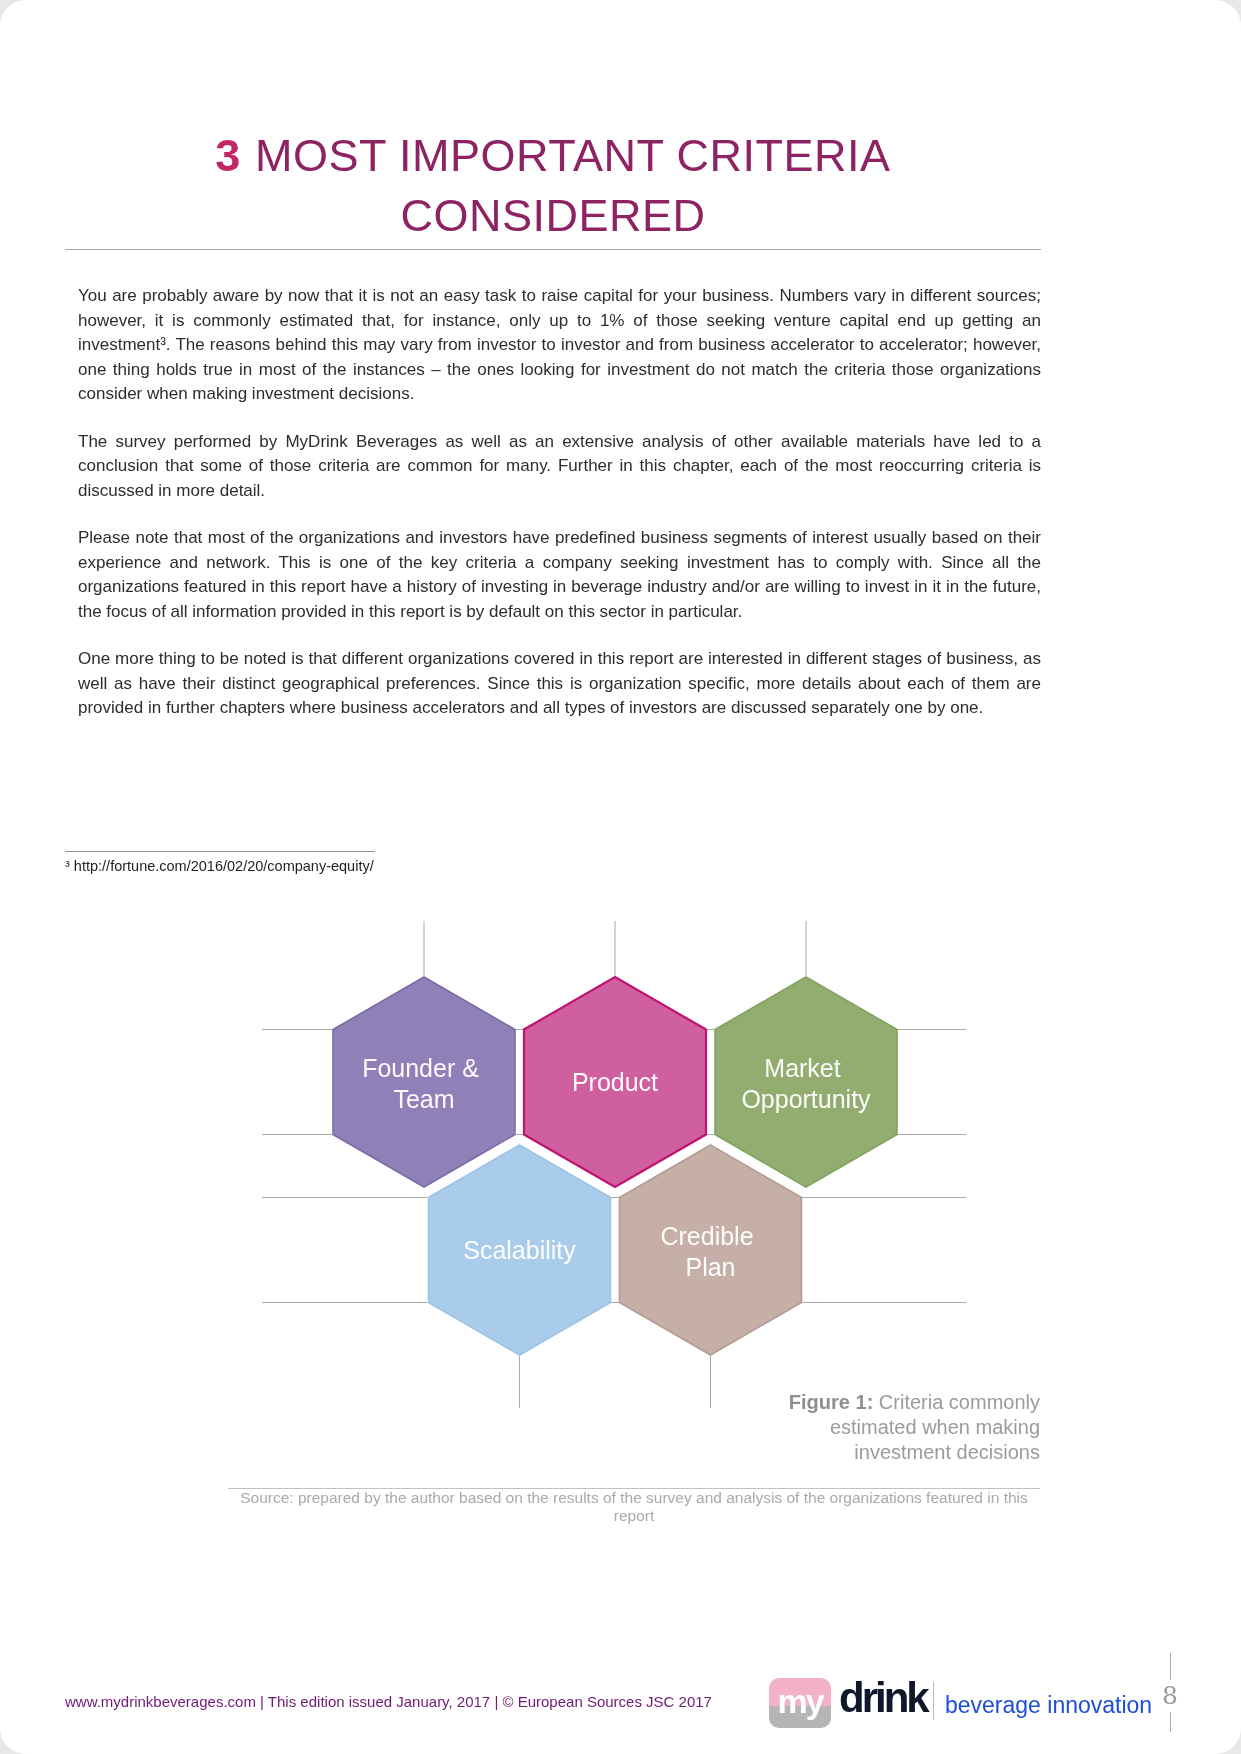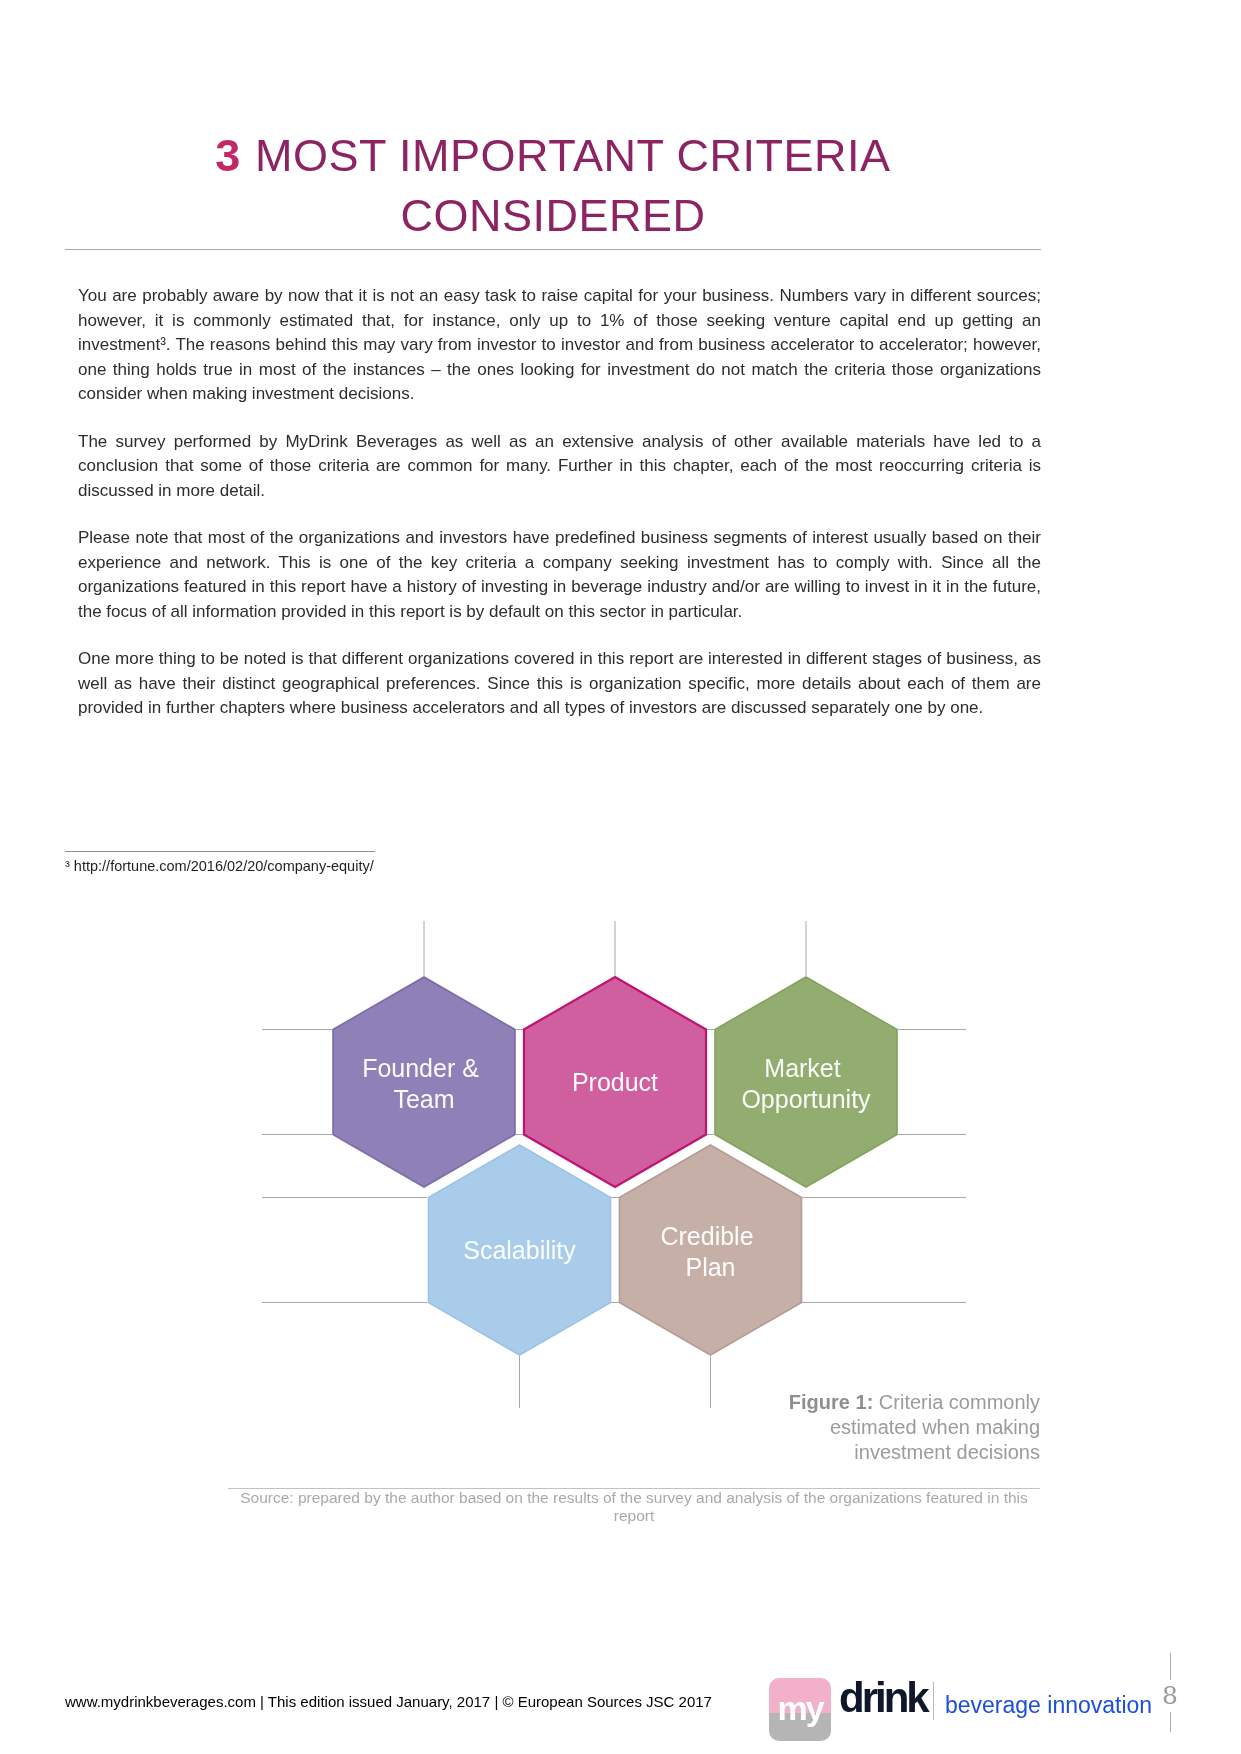--- a/index.html
+++ b/index.html
@@ -1,17 +1,17 @@
 <!DOCTYPE html>
 <html><head>
 <meta charset="utf-8">
 <style>
   html,body{margin:0;padding:0;background:#e8e8e8;}
   .page{position:relative;width:1241px;height:1754px;margin:0 auto;background:#ffffff;
-        font-family:"Liberation Sans",sans-serif;overflow:hidden;}
+        font-family:"Liberation Sans",sans-serif;overflow:hidden;border-radius:26px;}
   
   .heading{position:absolute;left:65px;top:126px;width:976px;text-align:center;
            color:#8d2362;font-size:45px;line-height:60px;font-weight:400;letter-spacing:.5px;}
   .heading .num{color:#c22766;font-weight:700;margin-right:14px;}
   .rule{position:absolute;height:1px;background:#9e9e9e;}
   .rule-heading{left:65px;top:249px;width:976px;background:#a8a8a8;}
   
   .body-copy{position:absolute;left:65px;top:284px;width:976px;color:#2d2d2d;
              font-size:17px;line-height:24.5px;text-align:justify;}
   .body-copy p{margin:0 0 23px 13px;}
@@ -20,22 +20,22 @@
   .footnote{position:absolute;left:65px;top:858px;width:700px;color:#1f1f1f;font-size:14.5px;}
   
   .figure-svg{position:absolute;left:230px;top:915px;width:740px;height:500px;}
   .hex-label{font-family:"Liberation Sans",sans-serif;font-size:25px;fill:#ffffff;opacity:.97;}
   .figure-caption{position:absolute;right:201px;top:1390px;width:420px;text-align:right;
                   color:#9b9b9b;font-size:20px;line-height:25px;}
   .figure-caption b{color:#8f8f8f;font-weight:700;margin-top:24px;}
   .source-block{position:absolute;left:228px;top:1488px;width:812px;border-top:1px solid #c2c2c2;
                 text-align:center;color:#a9a9a9;font-size:15.5px;}
   
-  .footer-left{position:absolute;left:65px;top:1693px;color:#000000;font-size:15px;}
-  .logo-badge{position:absolute;left:769px;top:1678px;width:62px;height:63px;border-radius:10px;
+  .footer-left{position:absolute;left:65px;top:1693px;color:#701a75;font-size:15px;}
+  .logo-badge{position:absolute;left:769px;top:1678px;width:62px;height:50px;border-radius:10px;
               background:linear-gradient(to bottom,#f3b1c9 0%,#f3b1c9 56%,#b5b5b5 56%,#b5b5b5 100%);
               display:flex;align-items:center;justify-content:center;}
   .logo-my{color:#ffffff;font-weight:700;font-size:34px;letter-spacing:-2px;line-height:1;
            transform:translateY(-2px);}
   .logo-drink{position:absolute;left:839px;top:1677px;color:#0f172a;font-weight:700;font-size:42px;
               letter-spacing:-3px;line-height:1;}
   .logo-divider{position:absolute;left:933px;top:1682px;width:1px;height:38px;background:#b9b9b9;}
   .logo-tagline{position:absolute;left:945px;top:1692px;color:#1d4ed8;font-size:23px;}
   .pageno-group{position:absolute;left:1156px;top:1653px;width:28px;text-align:center;}
   .pageno-tick{width:1px;background:#aaaaaa;margin:0 auto;}

